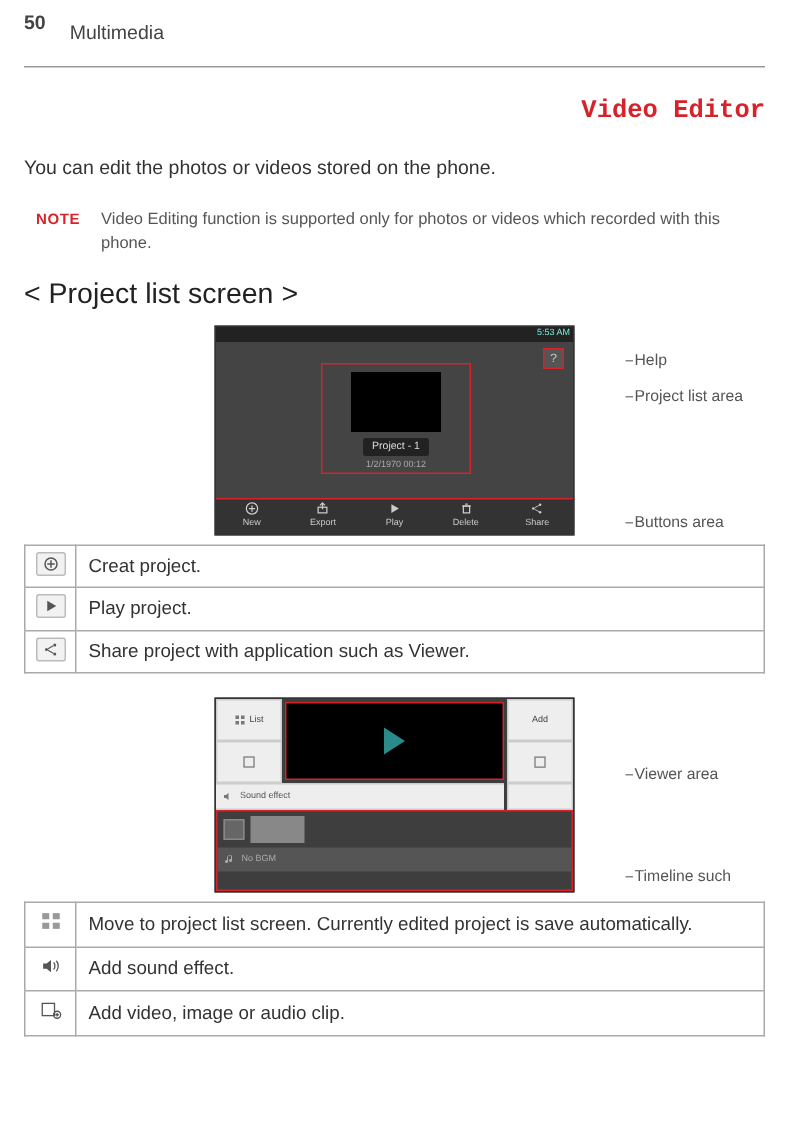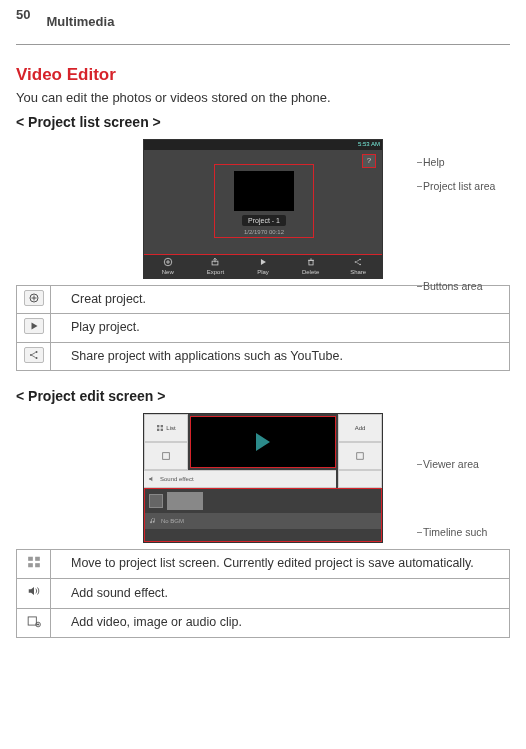--- a/index.html
+++ b/index.html
@@ -1,26 +1,26 @@
 <!DOCTYPE html>
 <html><head>
   <meta charset="utf-8">
   <style>
     * { box-sizing: border-box; margin: 0; padding: 0; }
     body { font-family: Arial, Helvetica, sans-serif; width: 526px; background: #fff; color: #333; font-size: 12.5px; line-height: 1.4; }
     .page { padding: 0 16px 16px 16px; }
     .header-row { display: flex; align-items: center; border-bottom: 1px solid #999; margin-bottom: 18px; position: relative; }
     .page-num { font-size: 13px; font-weight: bold; color: #444; padding: 6px 8px 20px 0; }
-    .header-tab { font-size: 13px; font-weight: bold; color: #444; padding: 6px 8px 4px 8px; border-bottom: 2px solid transparent; }
-    .section-title { color: #d6232a; font-size: 17px; font-weight: bold; margin-bottom: 2px; font-family: Liberation Sans, sans-serif; }
-    .intro { font-size: 13px; color: #333; margin-bottom: 6px; }
+    .header-tab { font-size: 13px; font-weight: normal; color: #444; padding: 6px 8px 4px 8px; border-bottom: 2px solid transparent; }
+    .section-title { color: #d6232a; font-size: 17px; font-weight: bold; margin-bottom: 16px; font-family: Liberation Mono, monospace; text-align: right; }
+    .intro { font-size: 13px; color: #333; margin-bottom: 18px; }
     .note-row { display: flex; gap: 14px; margin-bottom: 14px; padding-left: 8px; }
     .note-label { color: #d6232a; font-size: 10px; font-weight: bold; letter-spacing: 0.4px; flex-shrink: 0; padding-top: 1px; }
     .note-text { font-size: 11px; color: #555; }
-    .subhead { font-weight: bold; font-size: 14px; margin-bottom: 6px; color: #222; }
+    .subhead { font-weight: normal; font-size: 19px; margin-bottom: 6px; color: #222; }
     .shot-wrap { display: flex; justify-content: center; margin-bottom: 6px; }
     .shot-inner { position: relative; }
 
     
     .phone-shot { width: 240px; height: 140px; background: #444; position: relative; border: 1px solid #333; }
     .phone-status { height: 10px; background: #222; position: relative; }
     .phone-status .time { position: absolute; right: 2px; top: 0; font-size: 6px; color: #7ed; }
     .help-btn { position: absolute; top: 14px; right: 6px; width: 14px; height: 14px; border: 1px solid #d6232a; display: flex; align-items: center; justify-content: center; font-size: 8px; color: #ccc; background: #555; }
     .proj-box { position: absolute; top: 24px; left: 70px; width: 100px; height: 74px; border: 1px solid #d6232a; display: flex; flex-direction: column; align-items: center; justify-content: flex-end; }
     .proj-thumb { width: 60px; height: 40px; background: #000; margin-bottom: 4px; }
@@ -29,21 +29,21 @@
     .btn-bar { position: absolute; bottom: 0; left: 0; right: 0; height: 24px; background: #333; border: 1px solid #d6232a; border-left: none; border-right: none; border-bottom: none; display: flex; }
     .btn-bar .pbtn { flex: 1; display: flex; flex-direction: column; align-items: center; justify-content: center; color: #ccc; font-size: 6px; gap: 1px; }
     .pbtn svg { width: 10px; height: 10px; }
 
     
     .callout { position: absolute; font-size: 10.5px; color: #555; white-space: nowrap; }
     .callout::before { content: ""; position: absolute; left: -6px; top: 50%; width: 5px; height: 1px; background: #888; }
 
     
     .dtable { width: 100%; border-collapse: collapse; margin-bottom: 16px; }
-    .dtable td { border: 1px solid #aaa; padding: 5px 20px; font-size: 12.5px; vertical-align: middle; }
+    .dtable td { border: 1px solid #aaa; padding: 5px 8px; font-size: 12.5px; vertical-align: middle; }
     .dtable td.icon-cell { width: 34px; text-align: center; background: #fff; padding: 4px; }
     .ic { display: inline-flex; width: 20px; height: 16px; align-items: center; justify-content: center; background: #f2f2f2; border: 1px solid #bbb; border-radius: 2px; }
     .ic svg { width: 12px; height: 12px; }
     .ic-flat { display: inline-flex; width: 22px; height: 16px; align-items: center; justify-content: center; }
 
     
     .phone-shot2 { width: 240px; height: 130px; background: #3e3e3e; position: relative; border: 1px solid #333; }
     .ps2-top { height: 56px; background: #3e3e3e; position: relative; }
     .ps2-left { position: absolute; left: 0; top: 0; width: 44px; height: 56px; display: flex; flex-direction: column; }
     .ps2-left-btn { flex: 1; background: #eee; border: 1px solid #ccc; display: flex; align-items: center; justify-content: center; font-size: 6px; color: #444; gap: 2px; }
@@ -65,20 +65,24 @@
 
 <div class="page">
   <div class="header-row">
     <span class="page-num">50</span>
     <span class="header-tab">Multimedia</span>
   </div>
 
   <div class="section-title">Video Editor</div>
   <div class="intro">You can edit the photos or videos stored on the phone.</div>
 
+  <div class="note-row">
+    <div class="note-label">NOTE</div>
+    <div class="note-text">Video Editing function is supported only for photos or videos which recorded with this phone.</div>
+  </div>
 
   <div class="subhead">&lt; Project list screen &gt;</div>
 
   <div class="shot-wrap">
     <div class="shot-inner">
       <div class="phone-shot">
         <div class="phone-status">
           <span class="time">5:53 AM</span>
         </div>
         <div class="help-btn">?</div>
@@ -121,21 +125,21 @@
                 <circle cx="17" cy="6" r="2" fill="#ccc"></circle>
                 <circle cx="17" cy="18" r="2" fill="#ccc"></circle>
                 <path d="M8 11l7-4M8 13l7 4" stroke="#ccc" stroke-width="1.5"></path>
               </svg>
             <span>Share</span>
           </div>
         </div>
       </div>
       <div class="callout co-r" style="top:16px">Help</div>
       <div class="callout co-r" style="top:40px">Project list area</div>
-      <div class="callout co-r" style="top:140px">Buttons area</div>
+      <div class="callout co-r" style="top:124px">Buttons area</div>
     </div>
   </div>
 
   <table class="dtable">
     <tbody>
         <tr>
       <td class="icon-cell"><span class="ic">
               <svg viewBox="0 0 24 24">
                 <circle cx="12" cy="12" r="8" fill="none" stroke="#555" stroke-width="2"></circle>
                 <path d="M12 7v10M7 12h10" stroke="#555" stroke-width="2"></path>
@@ -153,26 +157,25 @@
     </tr>
     <tr>
       <td class="icon-cell"><span class="ic">
               <svg viewBox="0 0 24 24">
                 <circle cx="6" cy="12" r="2" fill="#555"></circle>
                 <circle cx="17" cy="6" r="2" fill="#555"></circle>
                 <circle cx="17" cy="18" r="2" fill="#555"></circle>
                 <path d="M8 11l7-4M8 13l7 4" stroke="#555" stroke-width="1.5"></path>
               </svg>
             </span></td>
-      <td>Share project with applications such as YouTube.</td>
+      <td>Share project with application such as Viewer.</td>
     </tr>
   </tbody>
     </table>
 
-  <div class="subhead">&lt; Project edit screen &gt;</div>
 
   <div class="shot-wrap">
     <div class="shot-inner">
       <div class="phone-shot2">
         <div class="ps2-top">
           <div class="ps2-left">
             <div class="ps2-left-btn">
               <svg width="8" height="8" viewBox="0 0 24 24">
                   <rect x="3" y="3" width="7" height="7" fill="#777"></rect>
                   <rect x="14" y="3" width="7" height="7" fill="#777"></rect>

